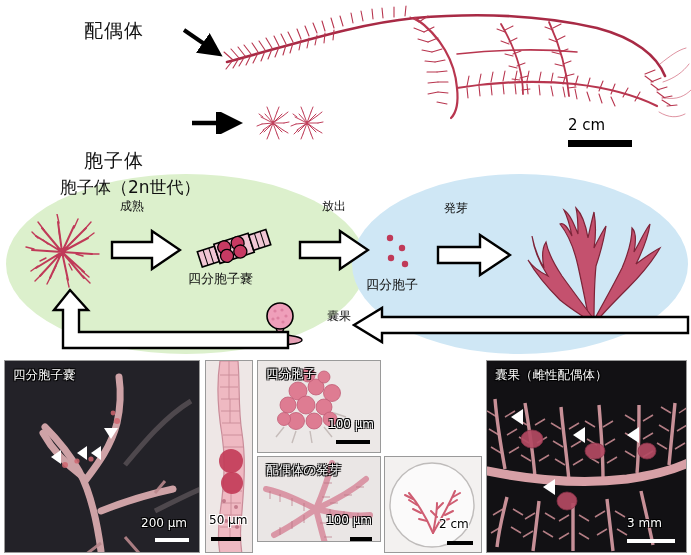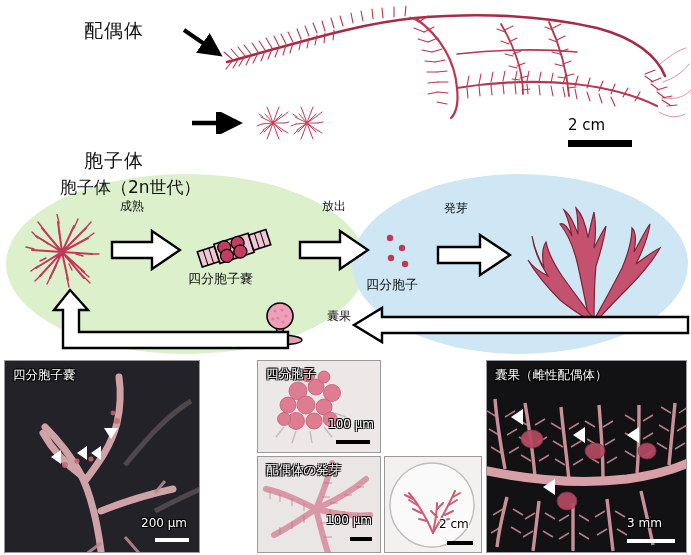--- a/index.html
+++ b/index.html
@@ -273,20 +273,44 @@
         <path d="M72,92 l10,-7 0,14 z"></path>
         <path d="M86,92 l10,-7 0,14 z"></path>
         <path d="M106,78 l-7,-11 14,0 z"></path>
       </g>
     </svg>
     <div class="pcap" style="left:8px;top:6px;">四分胞子嚢</div>
     <div class="sbt" style="left:136px;top:155px;">200 µm</div>
     <div class="sb" style="left:150px;top:177px;width:34px;"></div>
   </div>
 
+  <div class="panel" style="left:205px;top:2px;width:48px;height:193px;background:#efeaea;">
+    <svg width="48" height="193">
+      <rect width="48" height="193" fill="#eee7e6"></rect>
+      <path d="M14,0 C10,26 12,50 16,74 C20,100 18,126 14,152 C12,168 12,182 14,193
+               L36,193 C34,180 34,166 36,150 C38,124 40,98 36,72 C32,48 34,24 32,0 Z" fill="#efb9c2" stroke="#c98c99" stroke-width="1.2"></path>
+      <g fill="none" stroke="#c98c99" stroke-width="0.9">
+        <path d="M14,14 h18 M14,26 h18 M15,38 h18 M15,50 h19 M16,62 h19
+                 M17,74 h19 M17,86 h20 M16,130 h20 M15,142 h20 M14,154 h21
+                 M14,166 h21 M14,178 h21"></path>
+        <path d="M23,0 v14 M23,14 v12 M23,26 v12 M24,38 v12 M24,50 v12
+                 M25,130 v12 M25,142 v12 M24,154 v12 M24,166 v12"></path>
+      </g>
+      <circle cx="25" cy="100" r="12" fill="#c23a56" opacity="0.9"></circle>
+      <circle cx="26" cy="122" r="11" fill="#c23a56" opacity="0.9"></circle>
+      <g fill="#a8566a" opacity="0.6">
+        <circle cx="18" cy="140" r="2"></circle>
+          <circle cx="30" cy="146" r="2"></circle>
+        <circle cx="20" cy="160" r="2"></circle>
+          <circle cx="31" cy="166" r="2"></circle>
+      </g>
+    </svg>
+    <div class="sbt blk" style="left:3px;top:152px;">50 µm</div>
+    <div class="sb black" style="left:5px;top:176px;width:30px;"></div>
+  </div>
 
   <div class="panel" style="left:257px;top:2px;width:124px;height:93px;background:#eceaea;">
     <svg width="124" height="93">
       <rect width="124" height="93" fill="#ece8e7"></rect>
       <g fill="#de7c92" stroke="#c05d76" stroke-width="0.8">
         <circle cx="40" cy="30" r="9"></circle>
           <circle cx="58" cy="26" r="8"></circle>
         <circle cx="74" cy="32" r="8.5"></circle>
           <circle cx="30" cy="44" r="8"></circle>
         <circle cx="48" cy="44" r="9"></circle>
@@ -300,21 +324,21 @@
       </g>
       <g stroke="#bbb0ae" stroke-width="1.4" fill="none" opacity="0.8">
         <path d="M26,66 l-8,10 M38,70 l-4,12 M52,70 l2,12 M66,66 l8,10 M76,52 l12,4"></path>
       </g>
     </svg>
     <div class="pcap" style="left:8px;top:5px;">四分胞子</div>
     <div class="sbt" style="left:70px;top:56px;">100 µm</div>
     <div class="sb black" style="left:78px;top:79px;width:34px;"></div>
   </div>
 
-  <div class="panel" style="left:257px;top:98px;width:124px;height:97px;background:#ece9e8;">
+  <div class="panel" style="left:257px;top:98px;width:124px;height:86px;background:#ece9e8;">
     <svg width="124" height="97">
       <rect width="124" height="97" fill="#eae6e5"></rect>
       <g stroke="#d98fa0" stroke-width="6" fill="none" stroke-linecap="round" opacity="0.9">
         <path d="M58,52 C42,44 26,36 8,32"></path>
         <path d="M58,52 C46,60 32,70 16,78"></path>
         <path d="M58,52 C64,38 70,22 74,6"></path>
         <path d="M58,52 C74,56 92,60 112,58"></path>
         <path d="M58,52 C62,68 66,84 70,96"></path>
         <path d="M58,52 C76,44 94,34 108,22"></path>
       </g>

